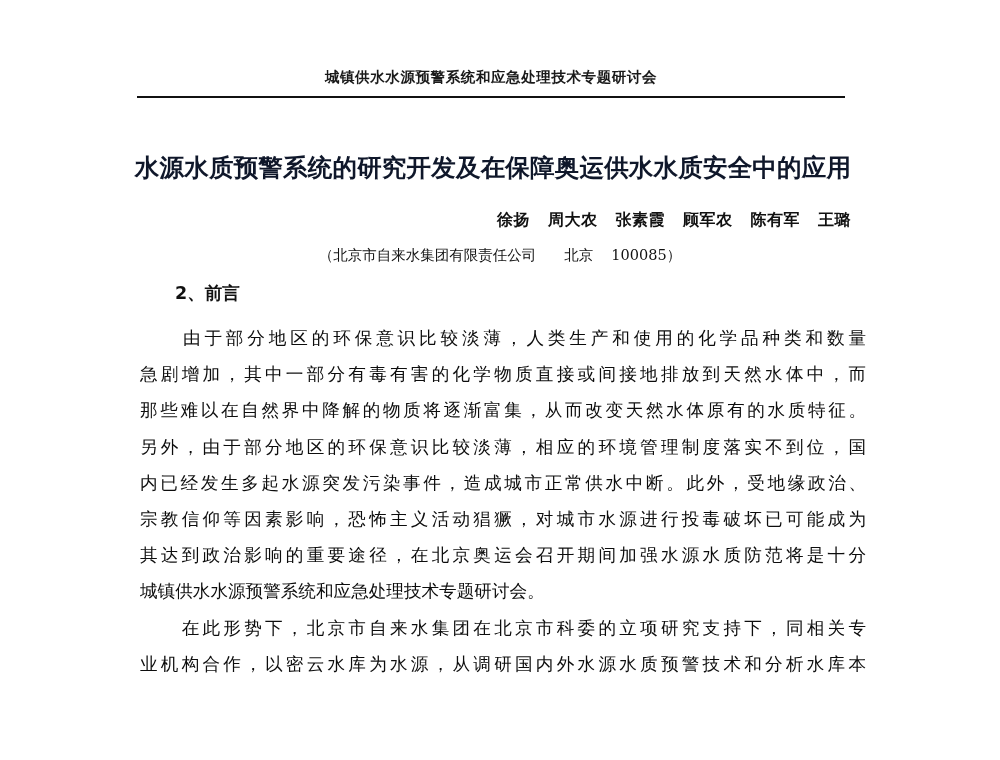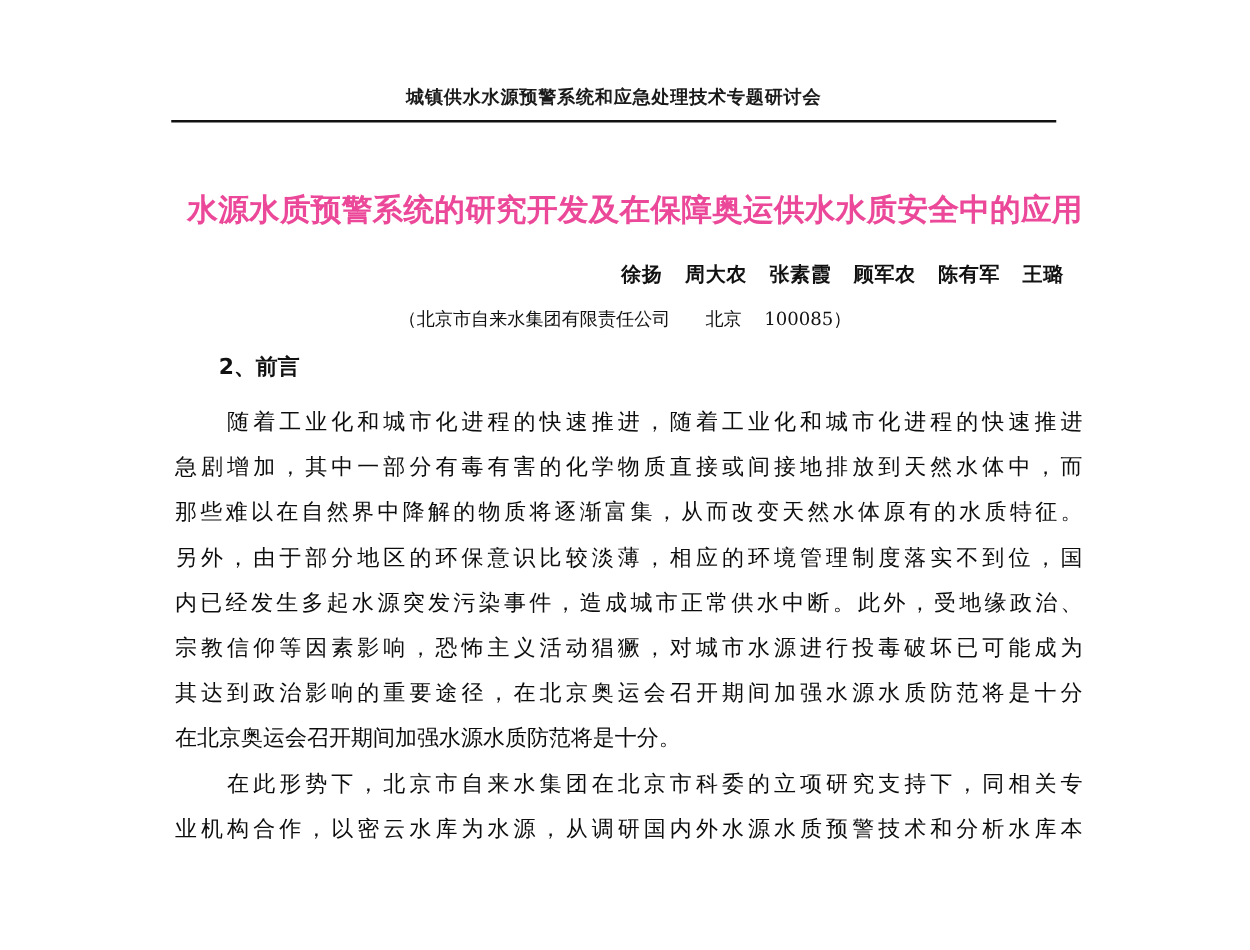--- a/index.html
+++ b/index.html
@@ -42,28 +42,28 @@
     left: 137px;
     top: 96px;
     width: 708px;
     height: 2px;
     background: #111111;
   }
 
   
   .doc-title {
     position: absolute;
-    left: 148px;
+    left: 133px;
     top: 151px;
     width: 720px;
     text-align: center;
     font-size: 24.5px;
     font-weight: 700;
     letter-spacing: 0.2px;
-    color: #ec4899;
+    color: #0f172a;
     font-family: "DejaVu Sans", sans-serif;
     white-space: nowrap;
   }
   .author-line {
     position: absolute;
     left: 140px;
     top: 210px;
     width: 720px;
     text-align: right;
     font-size: 16px;
@@ -151,27 +151,27 @@
   </div>
 
   <div class="affiliation-line">
     <span>（北京市自来水集团有限责任公司</span><span class="aff-city">北京</span><span class="aff-zip">100085</span><span>）</span>
   </div>
 
   <div class="section-heading">2、前言</div>
 
   <div class="body-block">
 
-    <div class="para-line justified indent">　　随着工业化和城市化进程的快速推进，随着工业化和城市化进程的快速推进</div>
+    <div class="para-line justified indent">　　由于部分地区的环保意识比较淡薄，人类生产和使用的化学品种类和数量</div>
     <div class="para-line justified">急剧增加，其中一部分有毒有害的化学物质直接或间接地排放到天然水体中，而</div>
     <div class="para-line justified">那些难以在自然界中降解的物质将逐渐富集，从而改变天然水体原有的水质特征。</div>
     <div class="para-line justified">另外，由于部分地区的环保意识比较淡薄，相应的环境管理制度落实不到位，国</div>
     <div class="para-line justified">内已经发生多起水源突发污染事件，造成城市正常供水中断。此外，受地缘政治、</div>
     <div class="para-line justified">宗教信仰等因素影响，恐怖主义活动猖獗，对城市水源进行投毒破坏已可能成为</div>
     <div class="para-line justified">其达到政治影响的重要途径，在北京奥运会召开期间加强水源水质防范将是十分</div>
-    <div class="para-line last">在北京奥运会召开期间加强水源水质防范将是十分。</div>
+    <div class="para-line last">城镇供水水源预警系统和应急处理技术专题研讨会。</div>
 
     <div class="para-line justified indent">　　在此形势下，北京市自来水集团在北京市科委的立项研究支持下，同相关专</div>
     <div class="para-line justified">业机构合作，以密云水库为水源，从调研国内外水源水质预警技术和分析水库本</div>
 
   </div>
 
 </div>
 
 </body></html>

